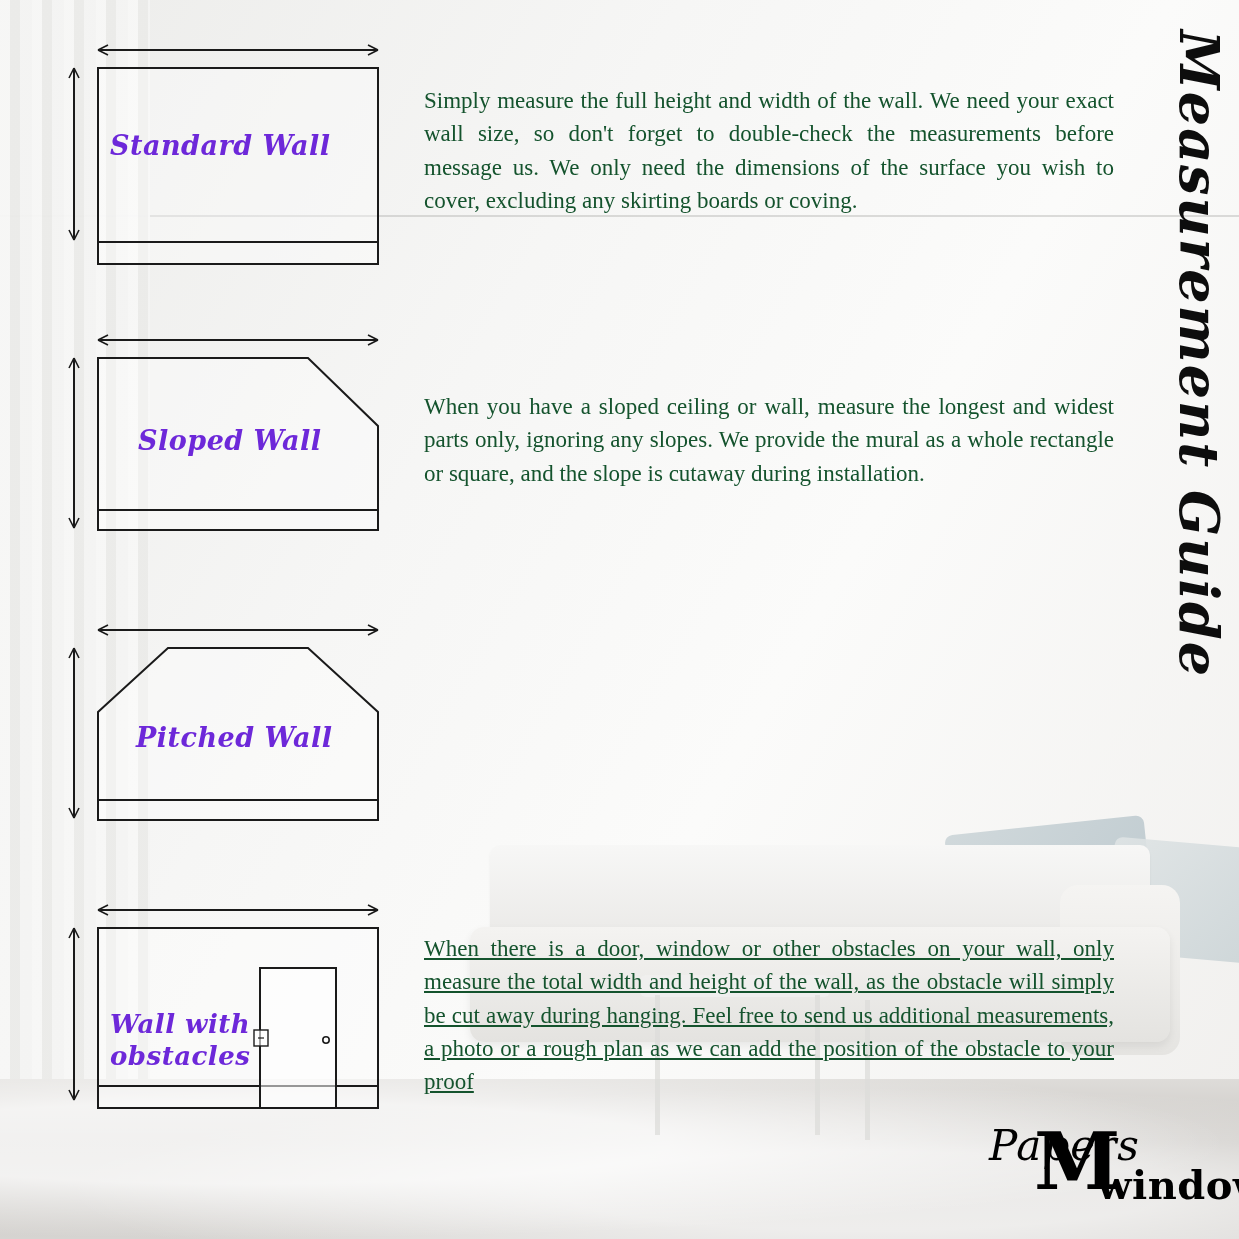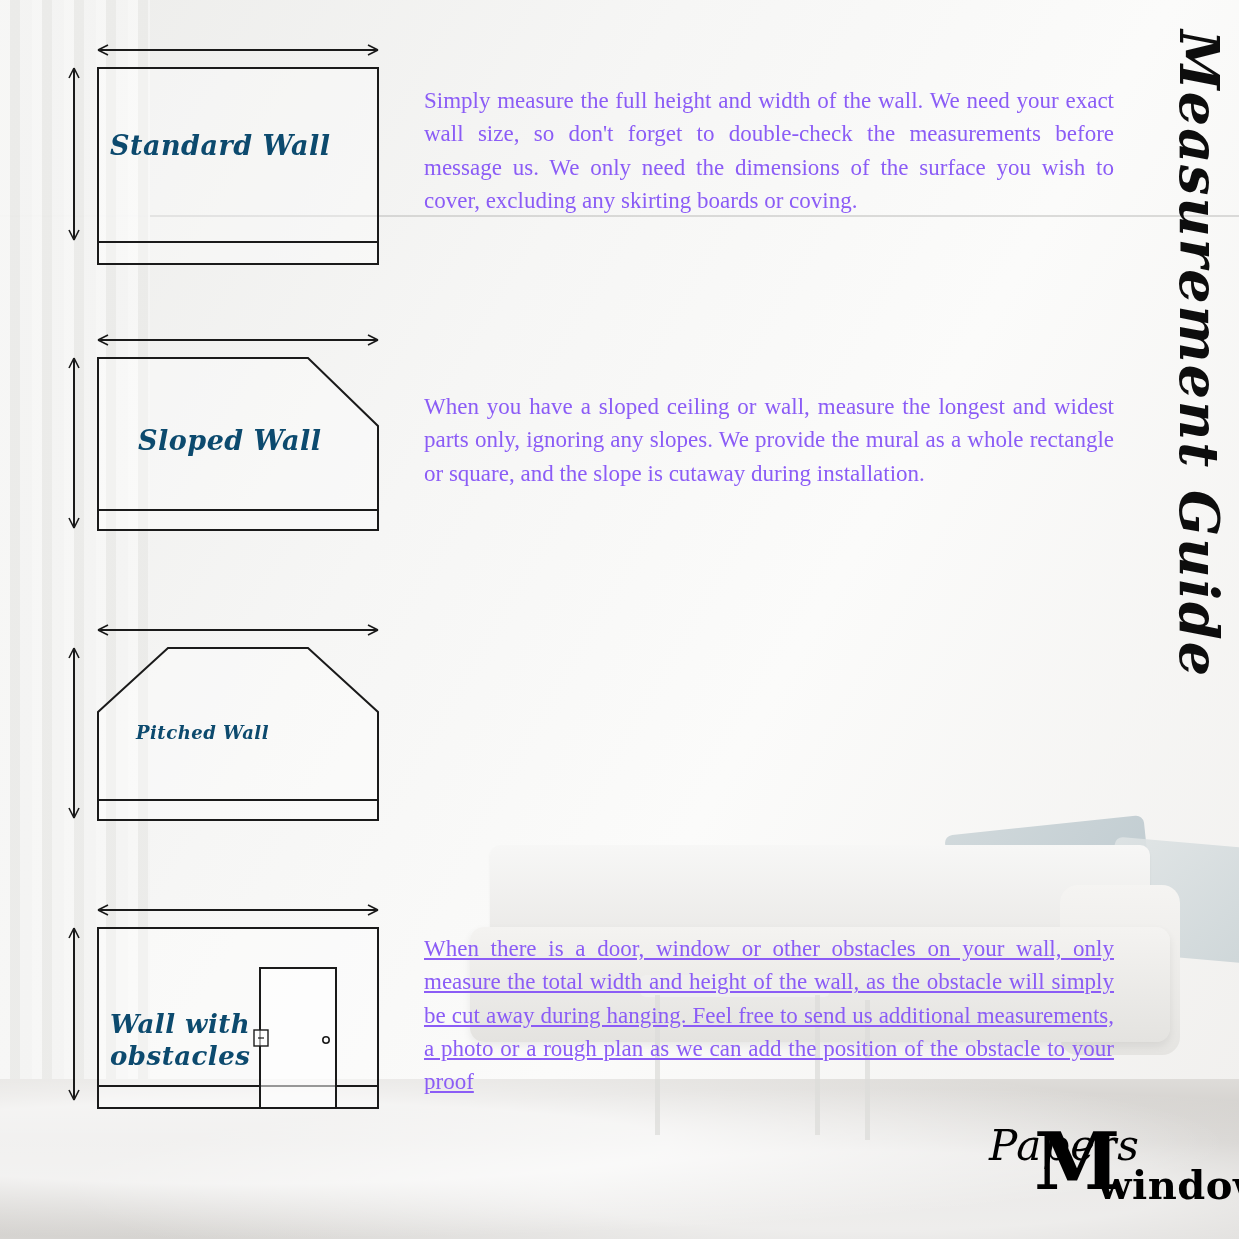--- a/index.html
+++ b/index.html
@@ -99,30 +99,30 @@
   }
 
   .dia { position: absolute; }
   .dia svg { display: block; overflow: visible; }
 
   .dia-label {
     position: absolute;
     font-family: "DejaVu Serif", serif;
     font-style: italic;
     font-weight: 700;
-    color: #0c4a6e;
+    color: #6d28d9;
     letter-spacing: .5px;
     white-space: pre-line;
     line-height: 1.22;
   }
 
   .para {
     position: absolute;
     font-family: "Liberation Serif", serif;
-    color: #8b5cf6;
+    color: #14532d;
     font-size: 23px;
     line-height: 1.45;
     text-align: justify;
   }
 
   
   .vtitle {
     position: absolute;
     right: 8px;
     top: 30px;
@@ -240,21 +240,21 @@
       <path d="M38 10 l10 -5 M38 10 l10 5" stroke-width="1.6"></path>
       <path d="M318 10 l-10 -5 M318 10 l-10 5" stroke-width="1.6"></path>
       <line x1="14" y1="28" x2="14" y2="198"></line>
       <path d="M14 28 l-5 10 M14 28 l5 10" stroke-width="1.6"></path>
       <path d="M14 198 l-5 -10 M14 198 l5 -10" stroke-width="1.6"></path>
 
       <path d="M38 92 L108 28 L248 28 L318 92 L318 200 L38 200 Z" fill="rgba(255,255,255,0.35)"></path>
       <line x1="38" y1="180" x2="318" y2="180"></line>
     </svg>
   </div>
-  <div class="dia-label" style="left:136px; top:722px; font-size:18px;">Pitched Wall</div>
+  <div class="dia-label" style="left:136px; top:722px; font-size:27px;">Pitched Wall</div>
 
 
   <div class="dia" style="left:60px; top:900px;">
     <svg width="340" height="230" viewBox="0 0 340 230" fill="none" stroke="#1a1a1a" stroke-width="2">
       <line x1="38" y1="10" x2="318" y2="10"></line>
       <path d="M38 10 l10 -5 M38 10 l10 5" stroke-width="1.6"></path>
       <path d="M318 10 l-10 -5 M318 10 l-10 5" stroke-width="1.6"></path>
       <line x1="14" y1="28" x2="14" y2="200"></line>
       <path d="M14 28 l-5 10 M14 28 l5 10" stroke-width="1.6"></path>
       <path d="M14 200 l-5 -10 M14 200 l5 -10" stroke-width="1.6"></path>

